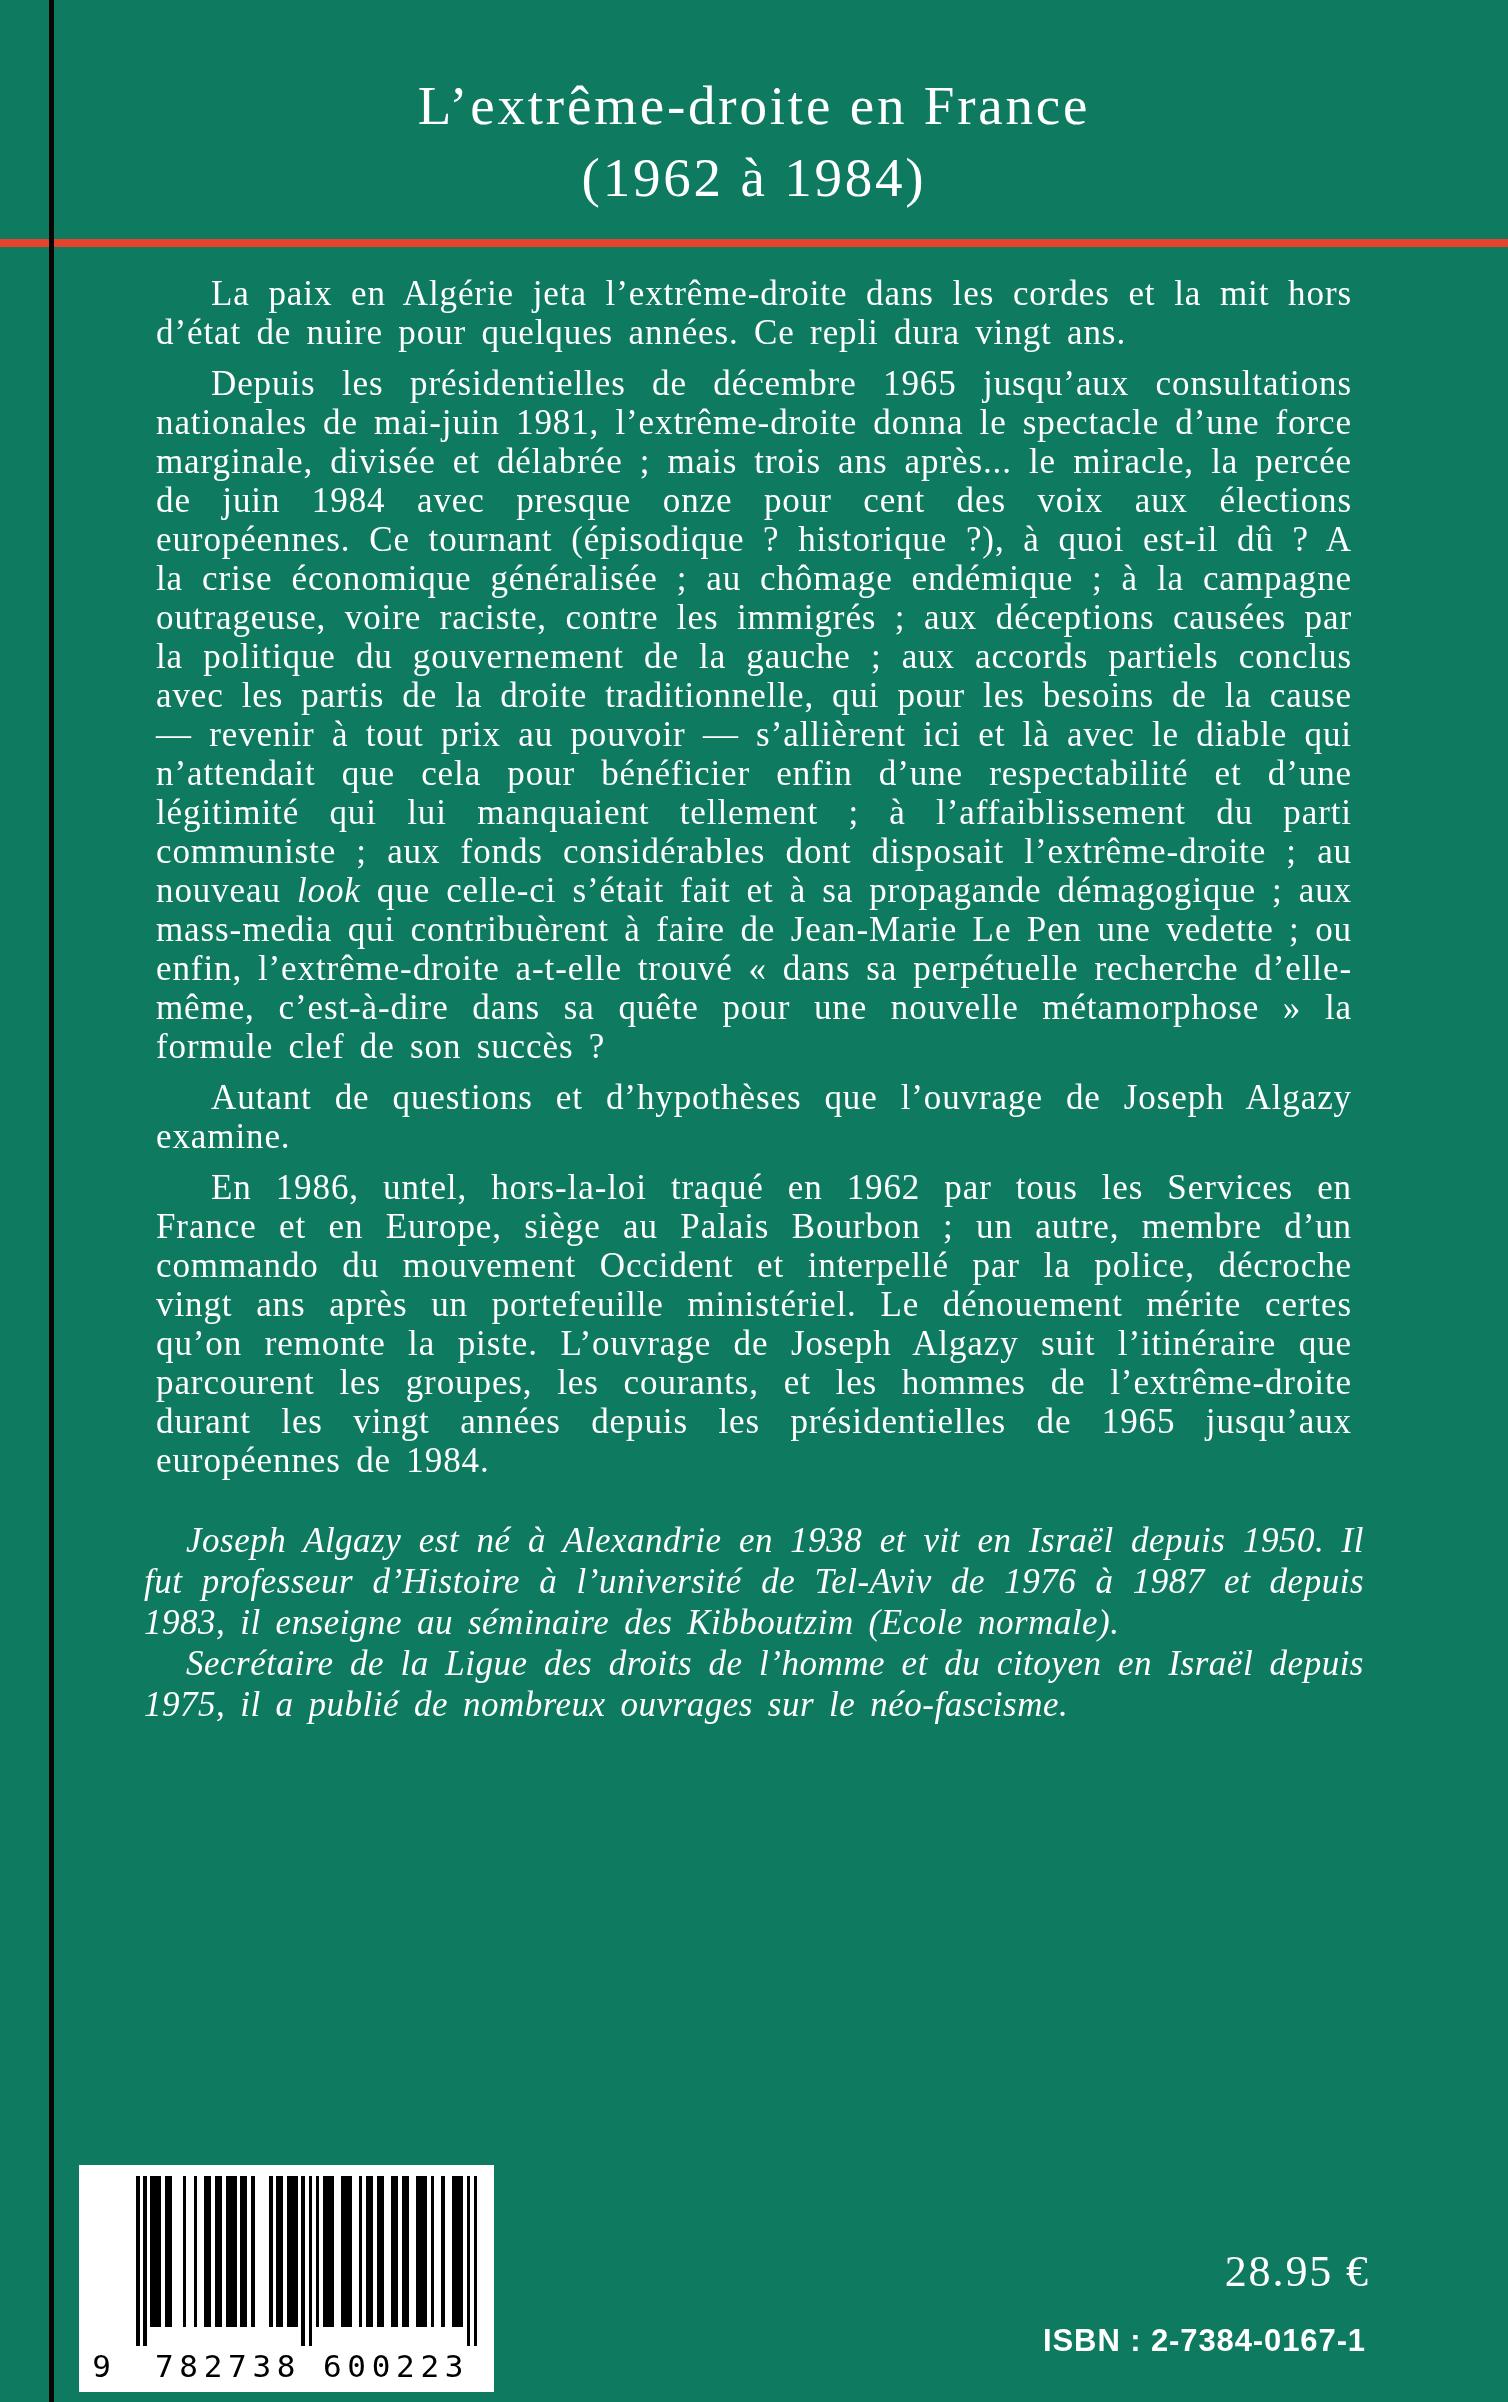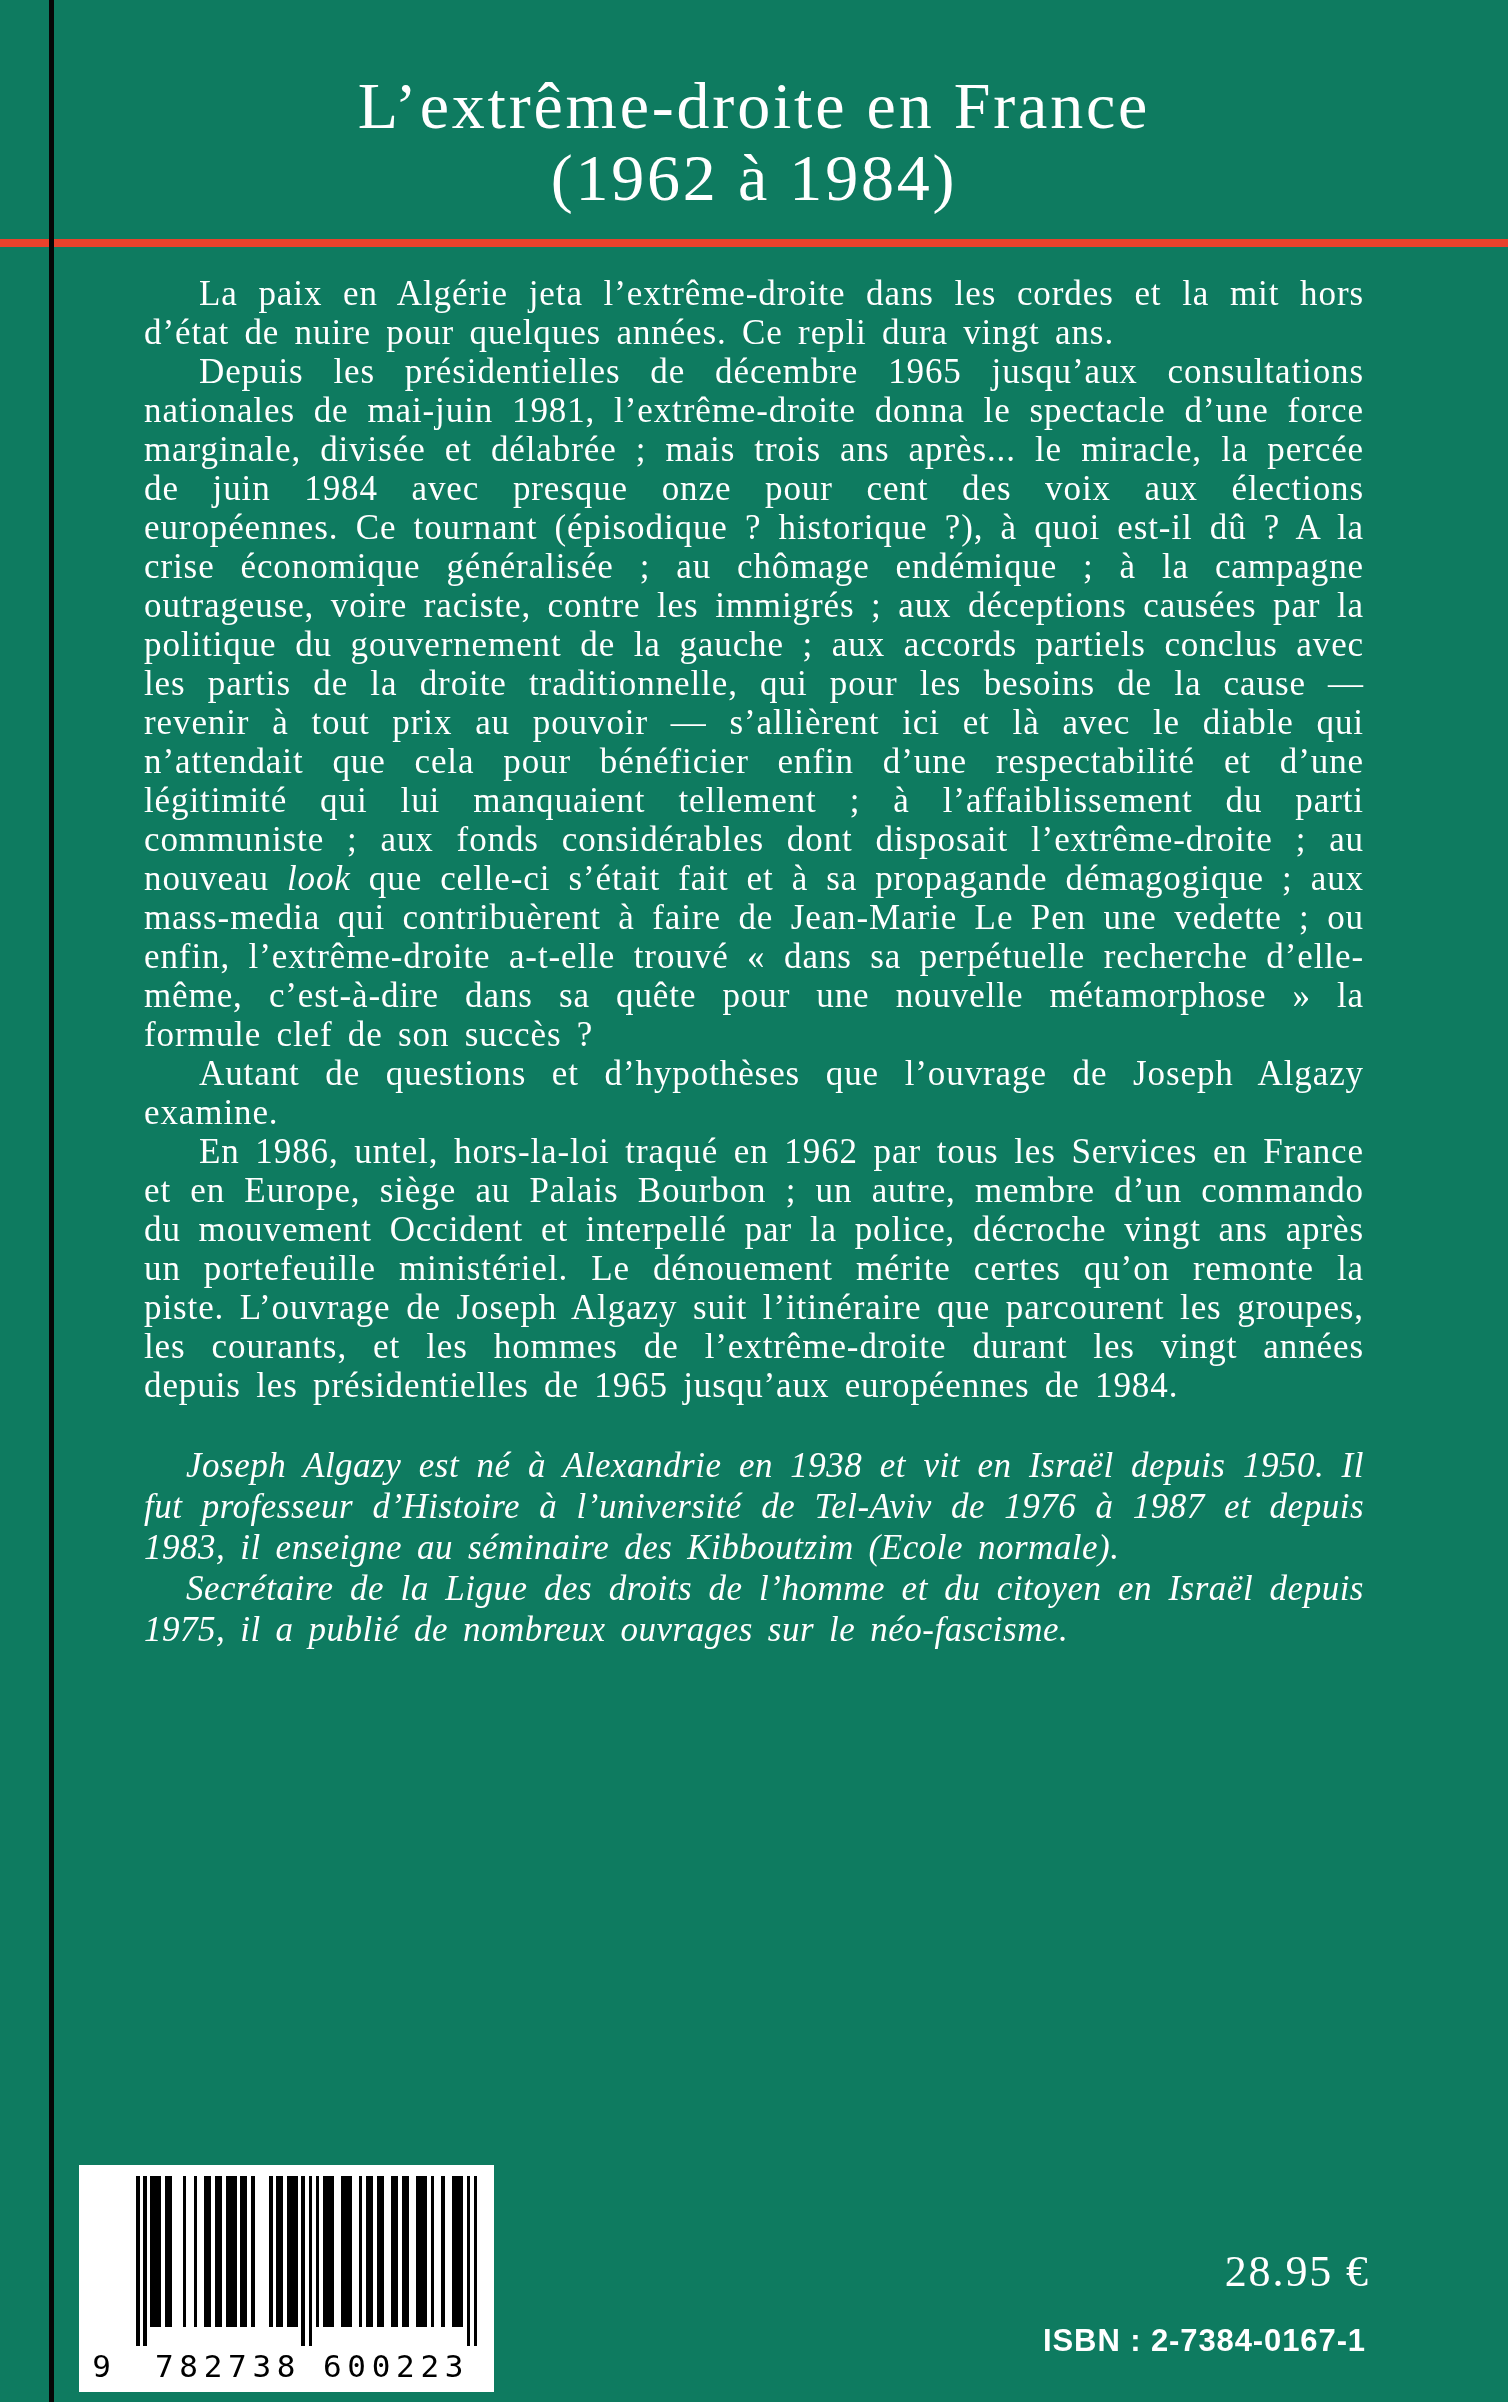--- a/index.html
+++ b/index.html
@@ -27,40 +27,40 @@
   .title-block {
     padding-top: 70px;
     text-align: center;
   }
   .title-block h1 {
     margin: 0;
     font-weight: normal;
   }
   .title-line {
     display: block;
-    font-size: 66px;
+    font-size: 55px;
     line-height: 72px;
     letter-spacing: 2.8px;
   }
   .rule {
     width: 100%;
     height: 8.5px;
     margin-top: 24.6px;
     background: #e8422c;
   }
   .synopsis {
     margin: 26.5px 144px 0 144px;
     font-size: 35px;
     line-height: 39px;
     text-align: justify;
     letter-spacing: 0.9px;
     word-spacing: 5.7px;
   }
   .synopsis p {
-    margin: 0;
+    margin: 12px;
     text-indent: 55px;
   }
   .author-bio {
     margin: 40px 144px 0 144px;
     font-style: italic;
     font-size: 35px;
     line-height: 41px;
     text-align: justify;
     letter-spacing: 0.5px;
     word-spacing: 5.7px;

